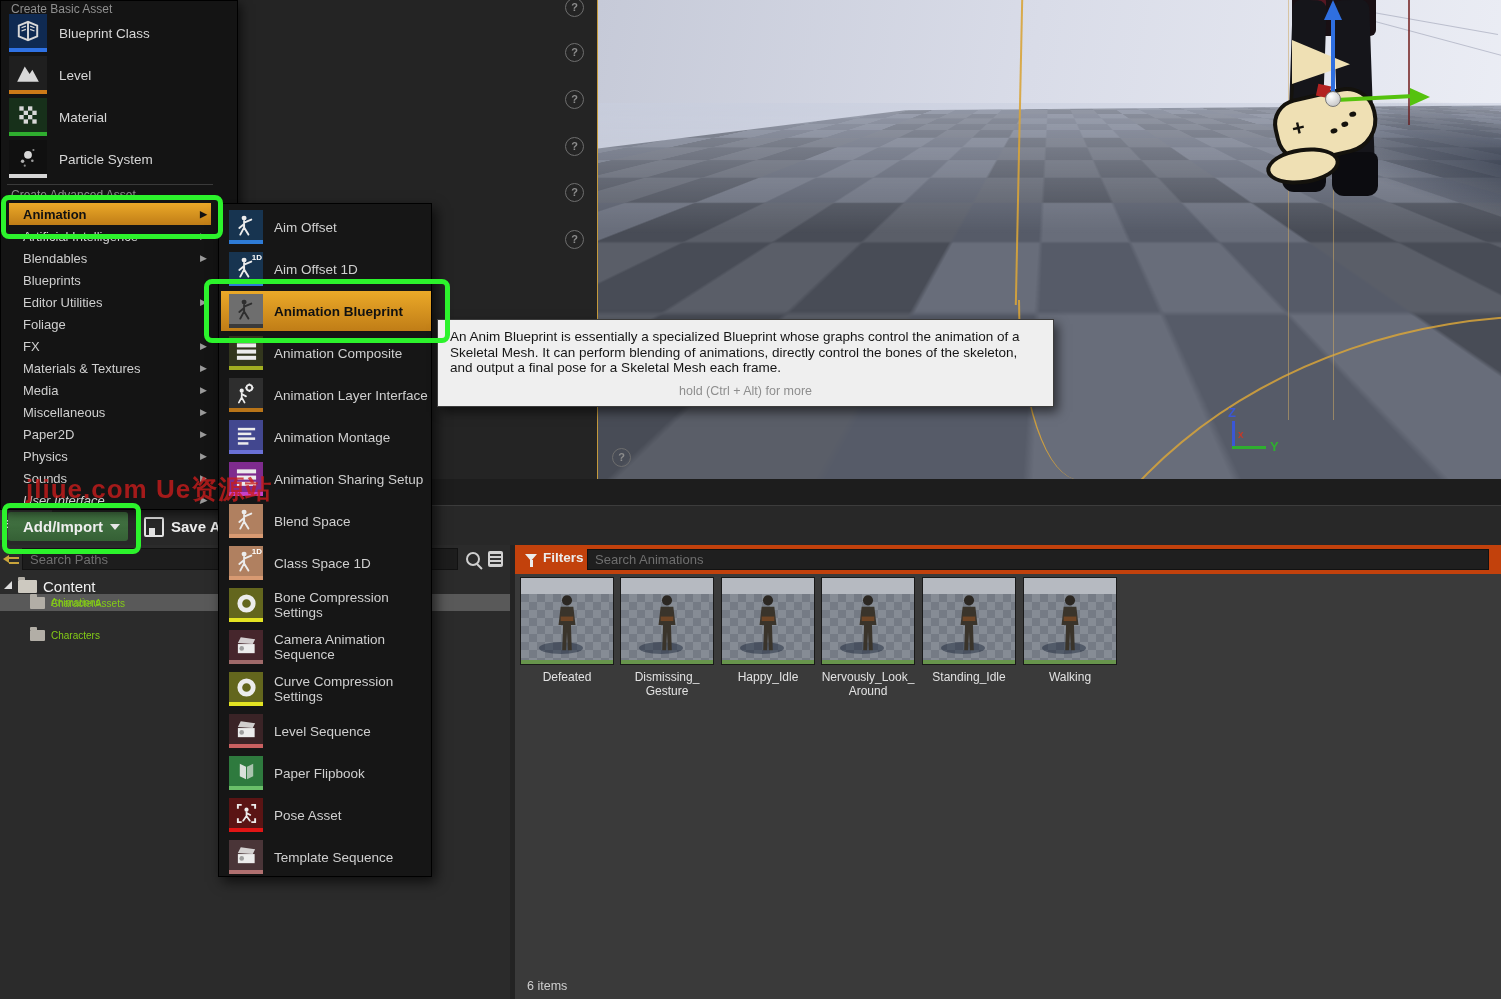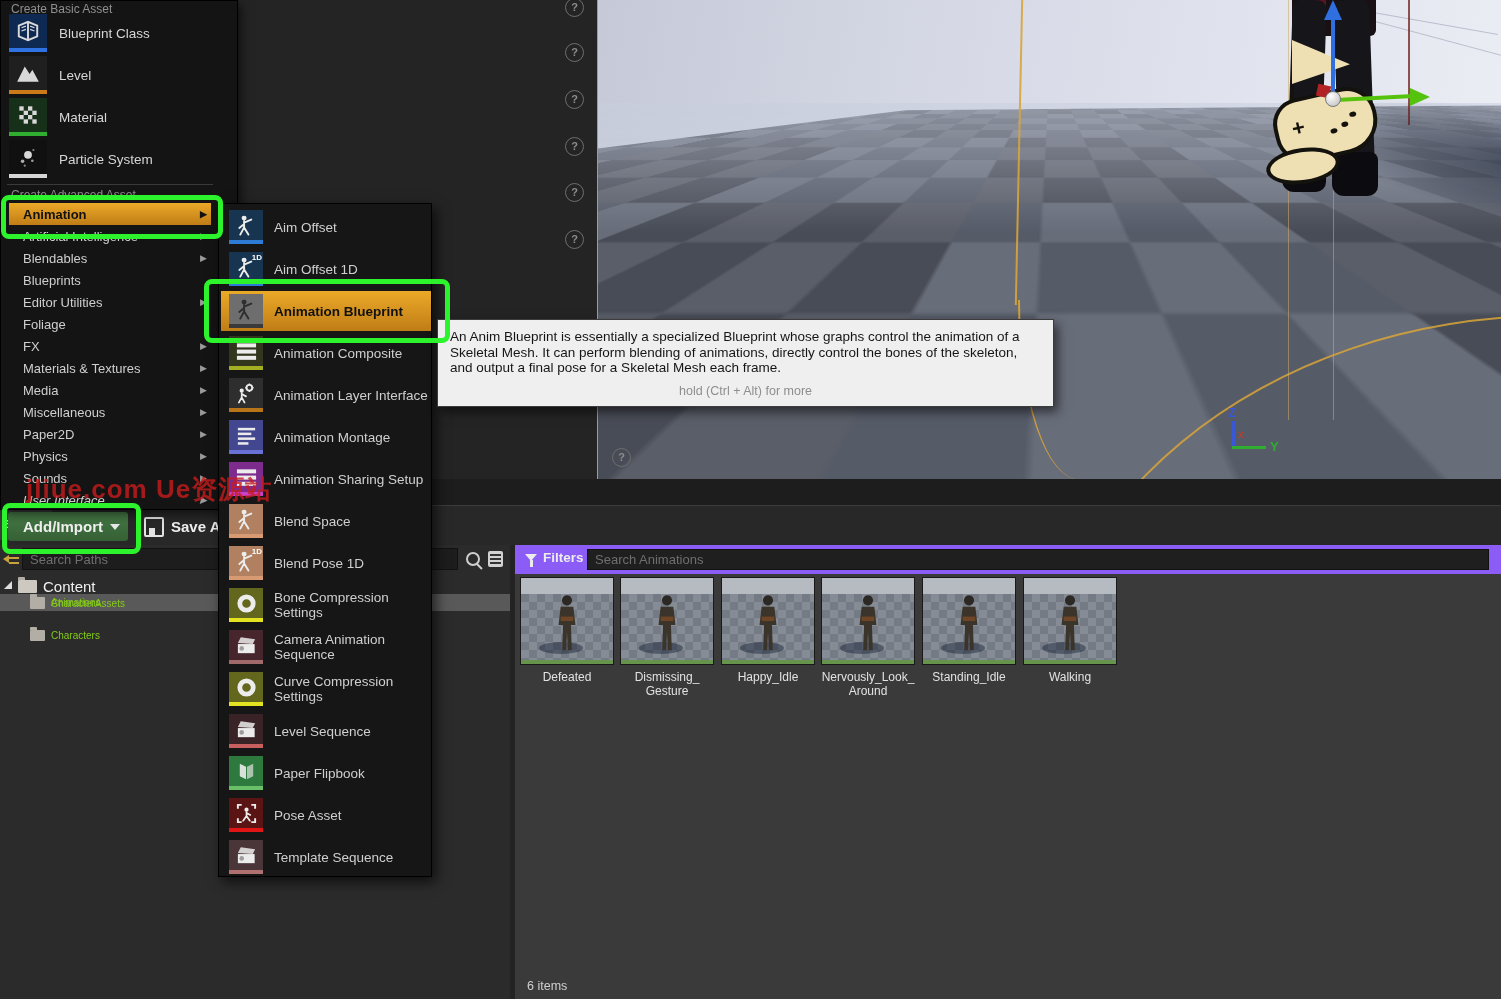--- a/index.html
+++ b/index.html
@@ -91,21 +91,21 @@
   .tree-row.root{font-size:15px;color:#f0f0f0;height:20px;}
   .tree-row.selected{background:#595959;}
   .folder{width:15px;height:11px;background:#b2aea6;border-radius:1px;position:relative;flex:none;margin-right:6px;}
   .folder::before{content:"";position:absolute;top:-3px;left:0;width:7px;height:3px;background:#b2aea6;border-radius:1px 1px 0 0;}
   .folder.open{width:19px;height:13px;background:#cdc9c0;}
   .expand-tri{width:0;height:0;border-bottom:8px solid #ddd;border-left:8px solid transparent;margin:0 6px 2px 4px;flex:none;}
 
   
   #assets{left:515px;top:545px;width:986px;height:454px;background:#3a3a3a;}
   #splitter{left:510px;top:545px;width:5px;height:454px;background:#232323;}
-  #filter-row{position:absolute;left:0;top:0;width:986px;height:29px;background:#8b5cf6;}
+  #filter-row{position:absolute;left:0;top:0;width:986px;height:29px;background:#c2410c;}
   .funnel{width:0;height:0;border-left:6px solid transparent;border-right:6px solid transparent;border-top:7px solid #ececec;position:relative;}
   .funnel::after{content:"";position:absolute;left:-1.5px;top:-1px;width:3px;height:7px;background:#ececec;}
   #filters-btn{position:absolute;left:10px;top:5px;display:flex;align-items:center;gap:6px;color:#ececec;font-weight:bold;font-size:13.5px;}
   .tile{position:absolute;width:100px;text-align:center;}
   .thumb{position:relative;width:92px;height:86px;margin:0 auto;border:1px solid #191919;
         background:linear-gradient(#b6bac1 0,#b6bac1 16px,transparent 16px),
                     repeating-conic-gradient(#868c95 0 25%,#757b85 0 50%) 0 16px/16px 16px;
         overflow:hidden;}
   .thumb::after{content:"";position:absolute;left:0;bottom:0;width:100%;height:4px;background:#67944c;}
   .thumb .fig-shadow{position:absolute;left:18px;bottom:10px;width:44px;height:12px;border-radius:50%;background:rgba(20,30,50,.45);}
@@ -569,21 +569,21 @@
         </span>
       <span>Blend Space</span>
     </div>
     <div class="smi" style="top:339px;">
       <span class="sicon" style="background: rgb(176, 128, 96); border-bottom-color: rgb(216, 154, 114);">
         <svg viewBox="0 0 24 24">
             <use href="#sym-man"></use>
           </svg>
         <span class="badge-1d">1D</span>
         </span>
-      <span>Blend Pose 1D</span>
+      <span>Class Space 1D</span>
     </div>
     <div class="smi" style="top:381px;">
       <span class="sicon" style="background: rgb(99, 102, 29); border-bottom-color: rgb(227, 227, 34);">
         <svg viewBox="0 0 24 24">
             <use href="#sym-ring"></use>
           </svg>
         </span>
       <span>Bone Compression Settings</span>
     </div>
     <div class="smi" style="top:423px;">

